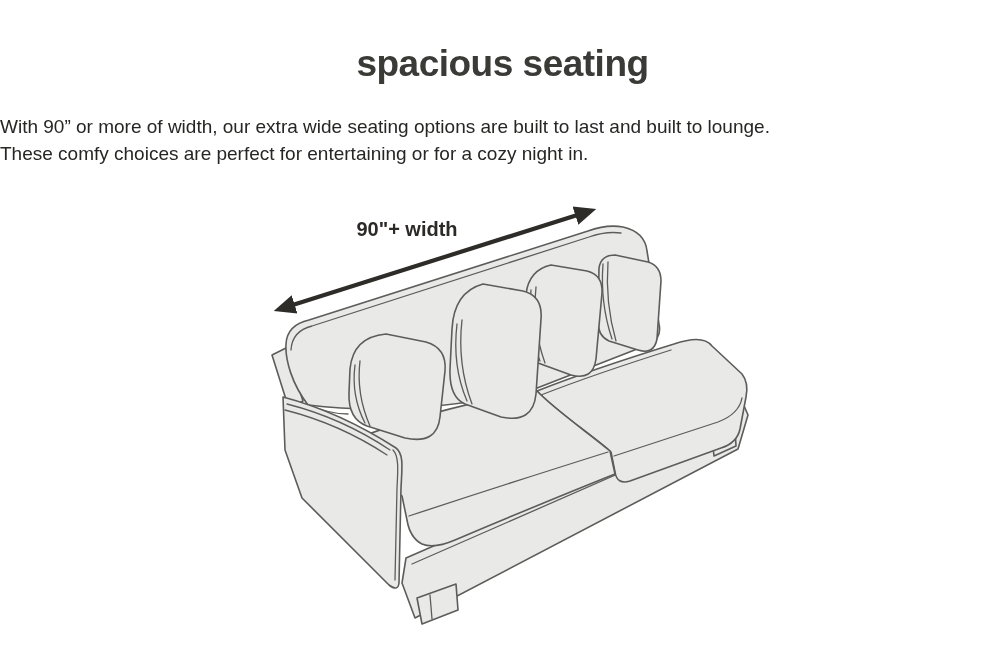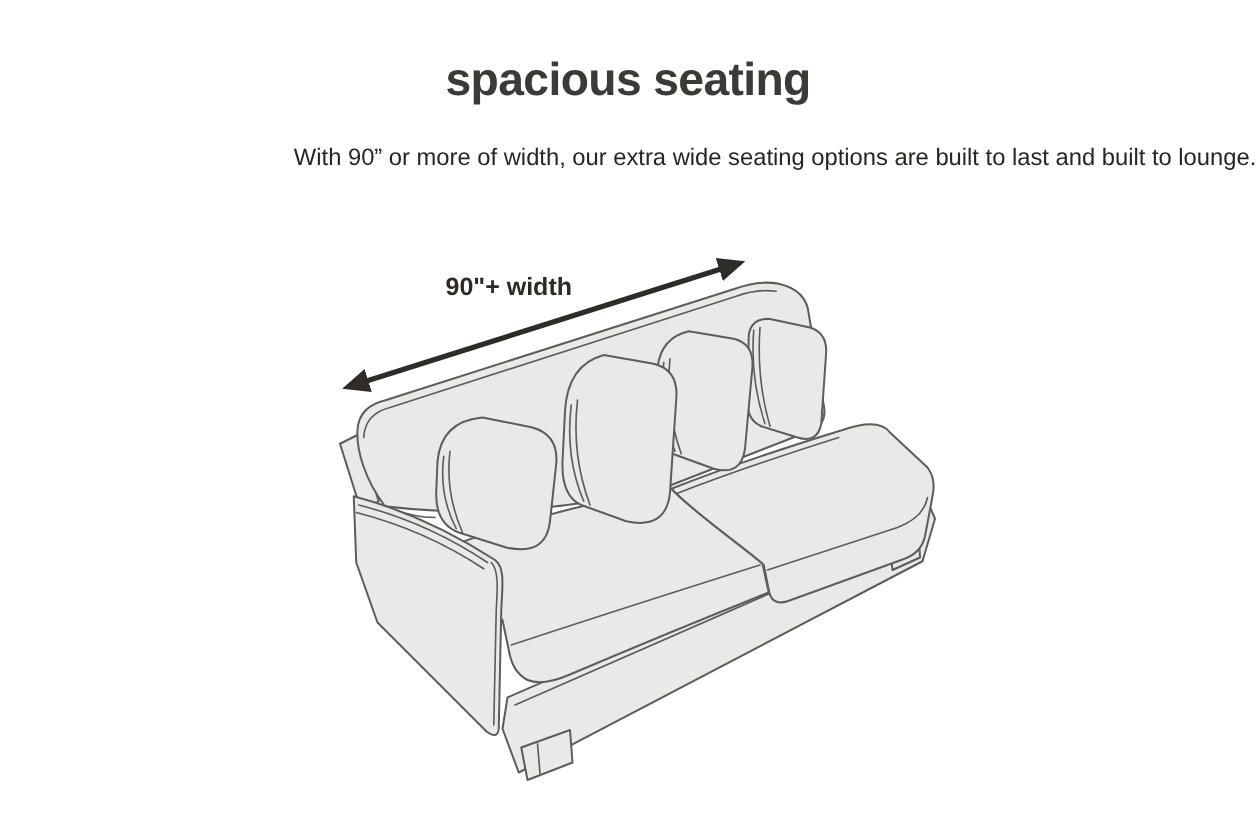--- a/index.html
+++ b/index.html
@@ -13,21 +13,21 @@
   .title{
     position:absolute;left:0;top:42px;width:1005px;
     text-align:center;
     font-size:37px;line-height:44px;font-weight:bold;
     letter-spacing:-0.5px;
     color:#3a3a36;
     margin:0;
   }
   .subtitle{
     position:absolute;left:0;top:114px;width:1005px;
-    text-align:right;
+    text-align:left;
     font-size:19px;line-height:26.5px;font-weight:400;
     color:#262624;
     margin:0;
   }
   .subtitle span{display:block;}
   .diagram{
     position:absolute;left:250px;top:198px;width:520px;height:465px;
   }
   svg .outline{
     fill:#e9e9e7;
@@ -58,20 +58,21 @@
 </style>
 </head>
 <body>
 
 <div class="canvas">
 
   <h1 class="title">spacious seating</h1>
 
   <p class="subtitle">
       <span>With 90” or more of width, our extra wide seating options are built to last and built to lounge.</span>
+      <span>These comfy choices are perfect for entertaining or for a cozy night in.</span>
     </p>
 
   <div class="diagram">
     <svg width="520" height="465" viewBox="0 0 520 465">
 
       <g>
 
         <path class="outline" d="M 22,157 L 36,150 L 53,203 L 39,211 Z"></path>
 
         <path class="outline" d="M 58,207 C 42,186 35,162 36,146 Q 37,127 59,122 L 338,33

